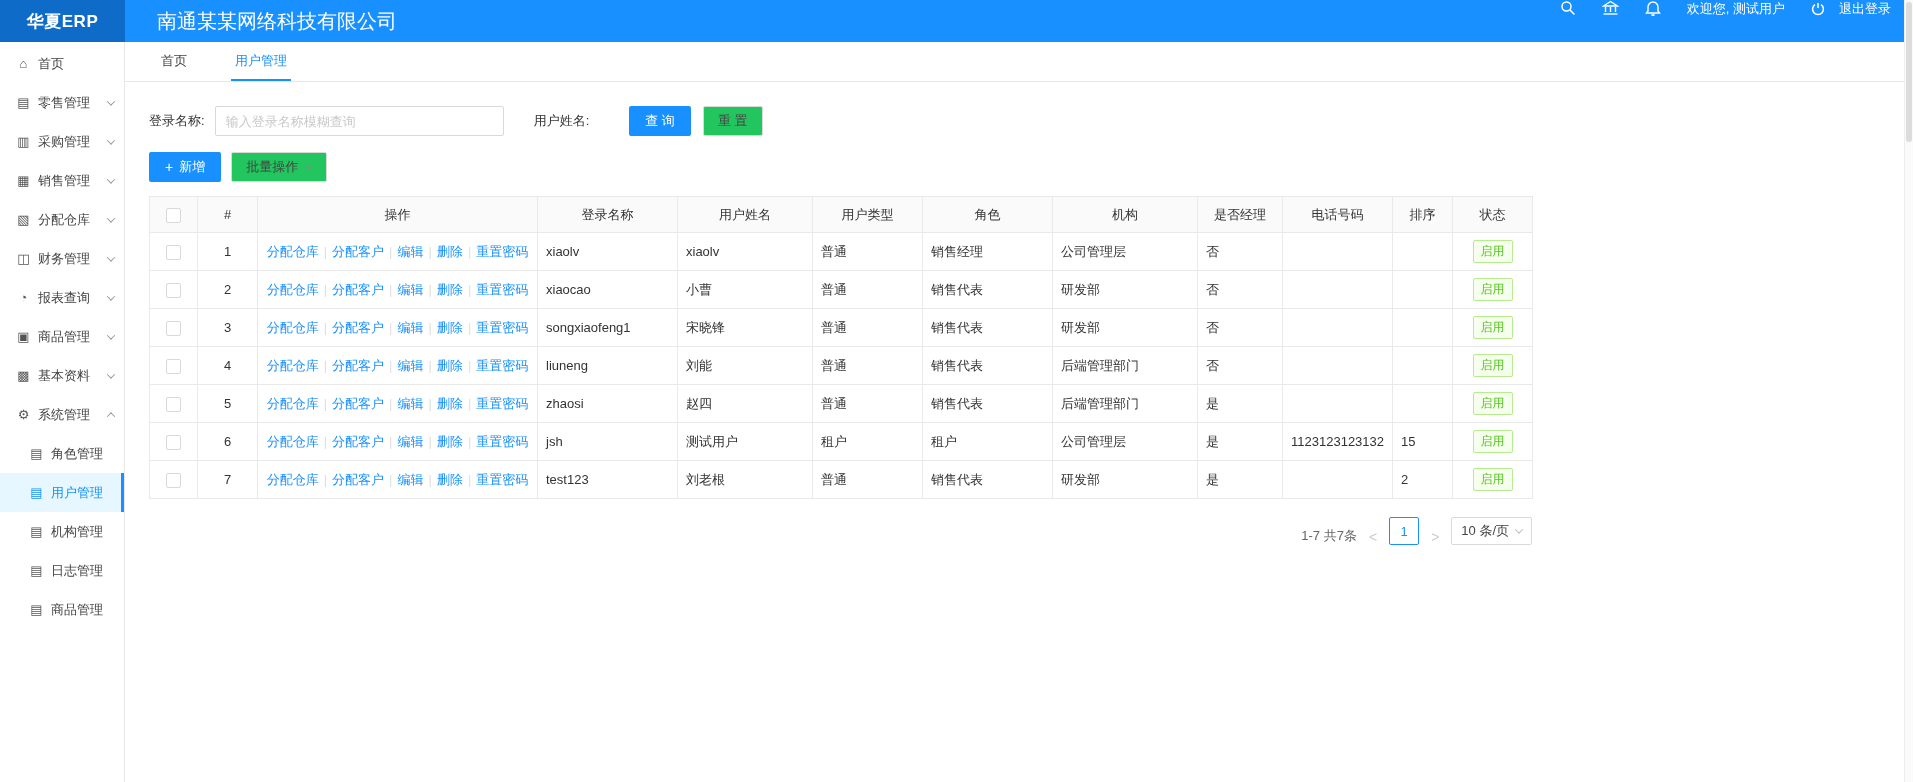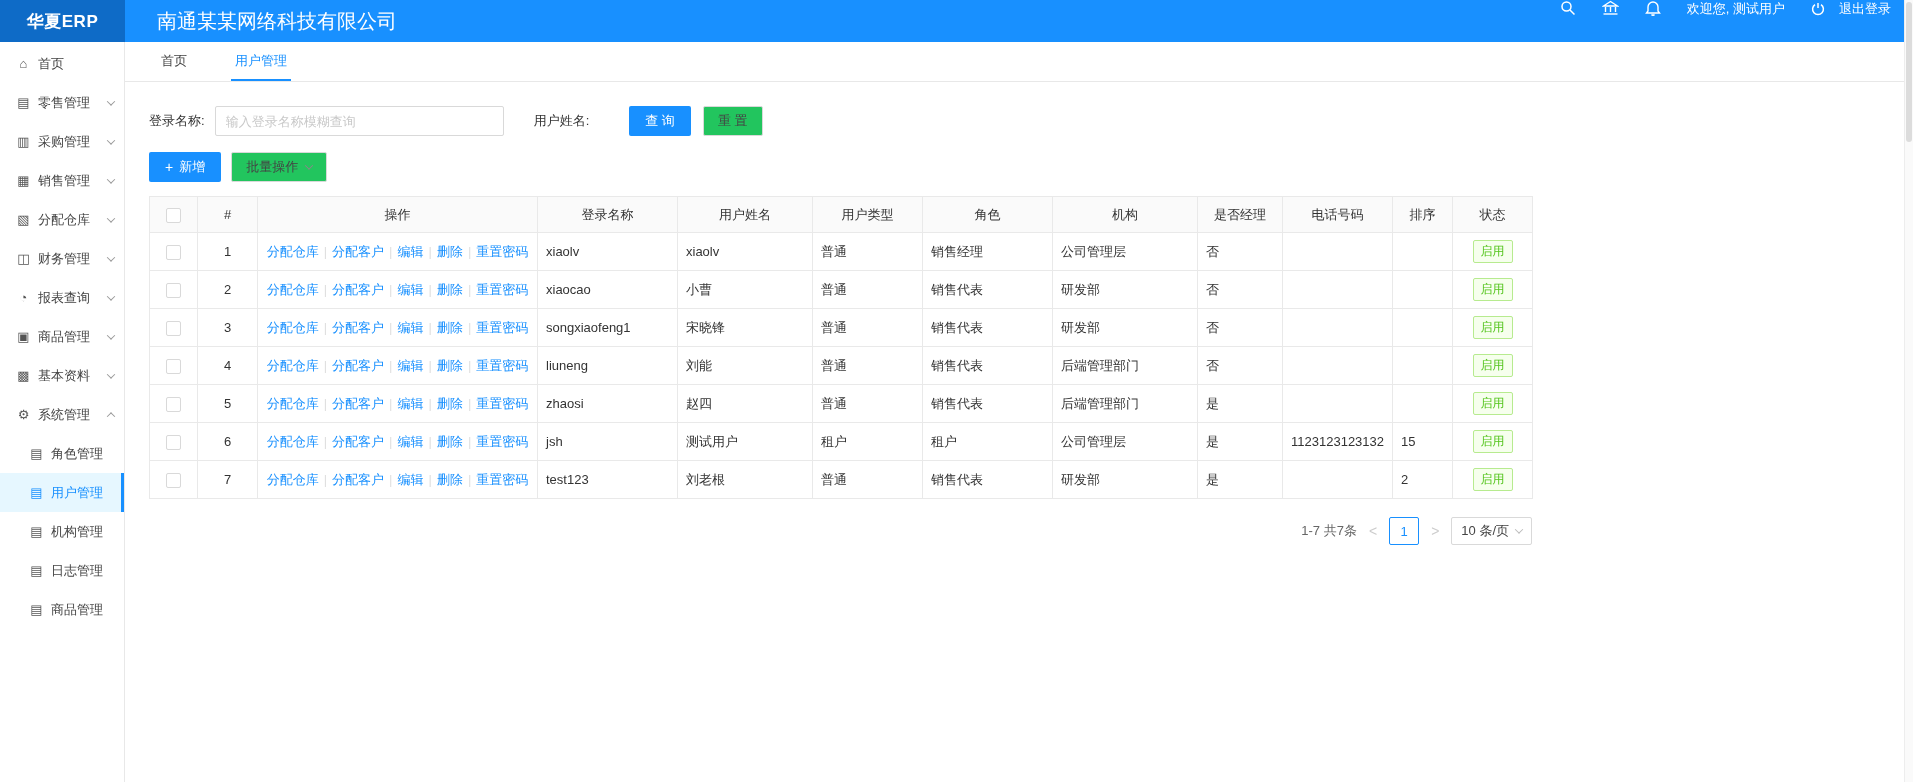--- a/index.html
+++ b/index.html
@@ -62,21 +62,21 @@
   td{text-align:left;background:#fff}
   .cell-center{text-align:center}
   .cbx{display:inline-block;width:15px;height:15px;border:1px solid #d9d9d9;border-radius:2px;
        background:#fff;vertical-align:middle;cursor:pointer}
   .op-link{color:#1890ff;cursor:pointer}
   .op-sep{color:#e0e0e0;margin:0 5px}
   .badge{display:inline-block;min-width:34px;padding:2px 7px;color:#52c41a;background:#f6ffed;
          border:1px solid #b7eb8f;border-radius:2px;font-size:12px;text-align:center;cursor:pointer}
 
   
-  .pagination{width:1383px;margin-top:18px;display:flex;justify-content:flex-end;align-items:center;
+  .pagination{width:1383px;margin-top:18px;display:flex;justify-content:flex-end;align-items:flex-end;
               gap:8px;font-size:13px;color:#666}
   .pg-arrow{color:#ccc;font-size:14px;padding:0 4px;cursor:pointer;user-select:none}
   .pg-page{min-width:30px;height:28px;border:1px solid #1890ff;color:#1890ff;border-radius:2px;
            display:flex;align-items:center;justify-content:center;cursor:pointer;background:#fff}
   .pg-size{height:28px;border:1px solid #d9d9d9;border-radius:2px;display:flex;align-items:center;
            gap:7px;padding:0 9px;color:#444;cursor:pointer;background:#fff}
   .pg-size .dd-chev{width:6px;height:6px;border-right:1.3px solid #bbb;border-bottom:1.3px solid #bbb;
                     transform:rotate(45deg) translate(-1px,-1px)}
 
   

